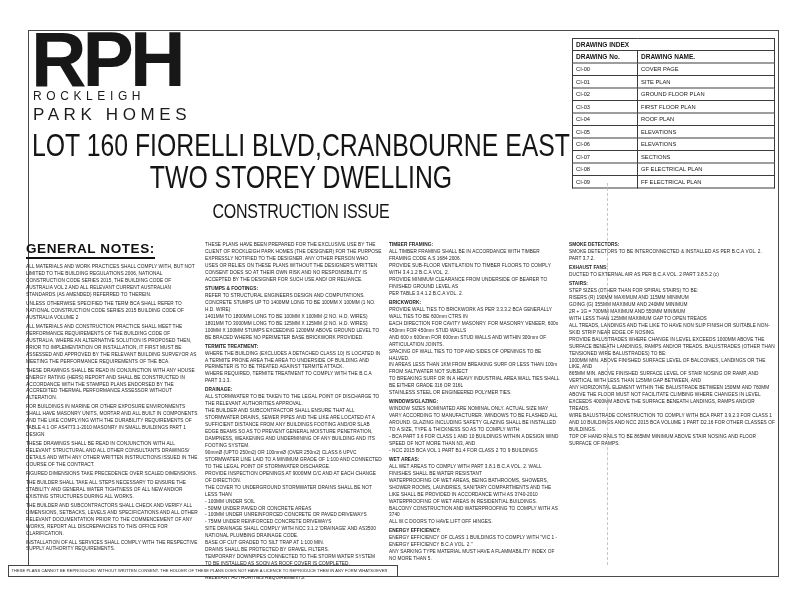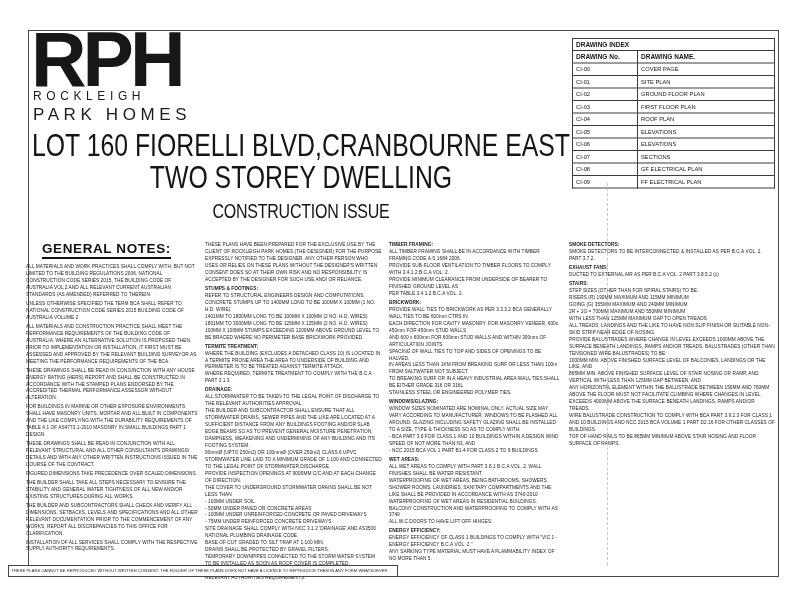--- a/index.html
+++ b/index.html
@@ -19,21 +19,21 @@
   .title-line{font-size:31px;line-height:32px;white-space:nowrap;color:#151515;transform:scaleX(0.8);transform-origin:0 0;}
   .title-issue{font-size:20px;line-height:22px;margin-top:6px;white-space:nowrap;color:#151515;transform:scaleX(0.8);transform-origin:0 0;letter-spacing:-0.3px;}
   
   .dindex-wrap{position:absolute;left:572px;top:38px;transform:scale(0.5);transform-origin:0 0;}
   table.dindex{border-collapse:collapse;table-layout:fixed;width:406px;background:#fff;}
   table.dindex th,table.dindex td{border:2px solid #3c3c3c;padding:4px 6px;text-align:left;line-height:1.1;overflow:hidden;white-space:nowrap;}
   table.dindex th{font-size:13px;font-weight:bold;color:#161616;}
   table.dindex td{font-size:11.5px;color:#202020;height:15px;}
   table.dindex col.c1{width:130px;}
   
-  .gn-heading{position:absolute;left:42px;top:241px;font-size:13.5px;font-weight:bold;letter-spacing:0.6px;color:#111;border-bottom:2.5px solid #111;padding-bottom:1px;white-space:nowrap;}
+  .gn-heading{position:absolute;left:26px;top:241px;font-size:13.5px;font-weight:bold;letter-spacing:0.6px;color:#111;border-bottom:2.5px solid #111;padding-bottom:1px;white-space:nowrap;}
   .notes-col{position:absolute;transform:scale(0.5);transform-origin:0 0;font-size:9.5px;line-height:13.9px;color:#222;letter-spacing:0.1px;}
   #notes-col-0{left:26px;top:263px;width:344px;}
   #notes-col-1{left:205px;top:241px;width:354px;}
   #notes-col-2{left:389px;top:241px;width:346px;}
   #notes-col-3{left:569px;top:241px;width:412px;}
   .note-sec{margin:0 0 4px 0;}
   .note-title{font-weight:bold;}
   .note-body{white-space:pre-line;}
   
   .footer-wrap{position:absolute;left:8px;top:565px;transform:scale(0.5);transform-origin:0 0;}

